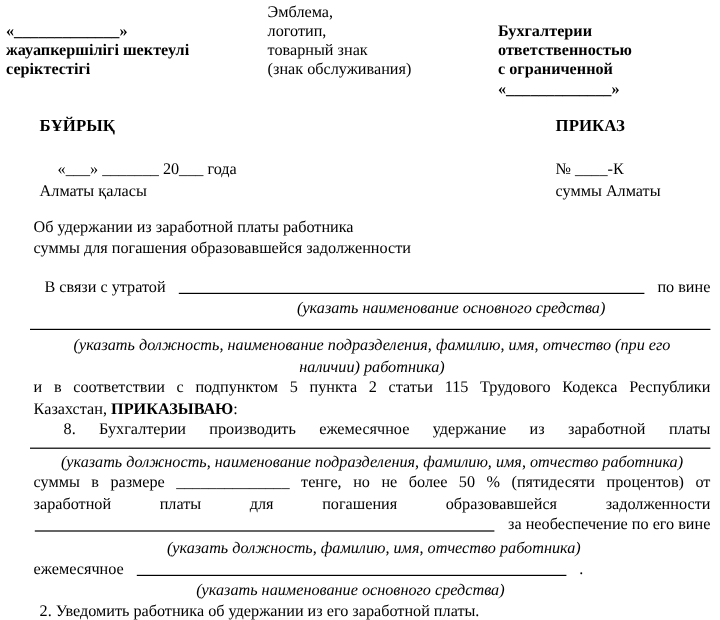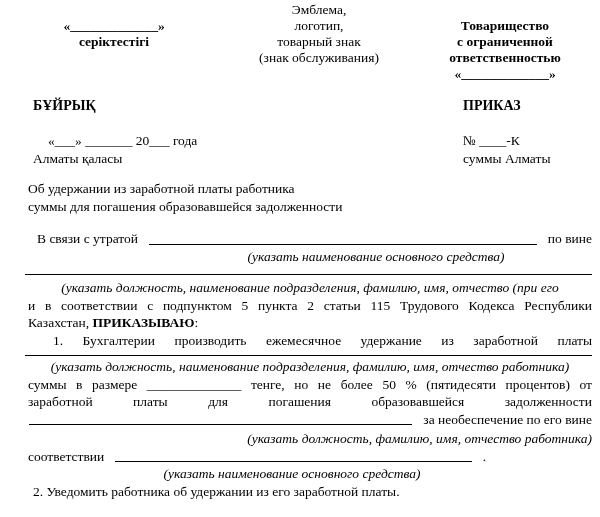--- a/index.html
+++ b/index.html
@@ -7,21 +7,21 @@
     width: 600px; height: 517px;
     font-family: "Liberation Serif", "DejaVu Serif", serif;
     font-size: 13.5px; line-height: 17.5px; color: #000;
     overflow: hidden;
   }
   .page { width: 600px; height: 517px; box-sizing: border-box; padding-top: 2px; }
   .bold { font-weight: bold; }
 
   
   .header { display: flex; padding: 0 5px; line-height: 16px; }
-  .h-col { text-align: center; }
+  .h-col { text-align: left; }
   .h-left  { width: 218px; font-weight: bold; padding-top: 16px; }
   .h-center{ width: 192px; }
   .h-right { flex: 1; font-weight: bold; padding-top: 16px; }
 
   
   .row { display: flex; justify-content: space-between; padding: 0 8px 0 33px; }
   .order-row { margin-top: 17px; font-weight: bold; font-size: 14px; line-height: 14px; justify-content: space-between; }
   .row .right-block { width: 129px; text-align: left; }
   .mt19 { margin-top: 19px; padding-left: 48px; }
 
@@ -30,47 +30,48 @@
   .subject { margin-top: 13px; font-weight: normal; line-height: 18px; }
   .mt14 { margin-top: 14px; }
   .flexline { display: flex; align-items: stretch; gap: 10px; }
   .fill { flex: 1 1 auto; border-bottom: 1px solid #000; margin: 0 1px 3px 1px; }
   .indent9  { margin-left: 9px; }
   .indent25 { text-indent: 25px; }
   .indent5  { text-indent: 5px; }
   .caption { font-style: italic; text-align: center; }
   .caption-shift-right { margin-left: 132px; }  
   .caption-shift-left  { margin-right: 36px; }
-  .caption-left { text-align: right; padding-left: 3px; }
+  .caption-left { text-align: center; padding-left: 3px; }
   .just { text-align: justify; text-align-last: justify; }
   .hr { height: 0; border-bottom: 1px solid #000; margin: 9px 0 4px -3px; }
   .hr2 { margin: 6px 0 2px -3px; }
   .pr106 { padding-right: 106px; }
   .mt2 { margin-top: 2px; }
 </style>
 </head>
 <body>
 
 <div class="page">
 
   <div class="header">
     <div class="h-col h-left">
       <div>«_____________»</div>
+      <div>жауапкершілігі шектеулі</div>
       <div>серіктестігі</div>
     </div>
     <div class="h-col h-center">
       <div>Эмблема,</div>
       <div>логотип,</div>
       <div>товарный знак</div>
       <div>(знак обслуживания)</div>
     </div>
     <div class="h-col h-right">
-      <div>Товарищество</div>
+      <div>Бухгалтерии</div>
+      <div>ответственностью</div>
       <div>с ограниченной</div>
-      <div>ответственностью</div>
       <div>«_____________»</div>
     </div>
   </div>
 
   <div class="row order-row">
     <span>БҰЙРЫҚ</span>
     <span class="right-block">ПРИКАЗ</span>
   </div>
 
   <div class="row mt19">
@@ -92,42 +93,43 @@
 
     <div class="flexline mt14">
       <span class="indent9">В связи с утратой</span>
       <span class="fill"></span>
       <span>по вине</span>
     </div>
     <div class="caption caption-shift-right">(указать наименование основного средства)</div>
 
     <div class="hr"></div>
     <div class="caption">(указать должность, наименование подразделения, фамилию, имя, отчество (при его</div>
+    <div class="caption">наличии) работника)</div>
 
     <div class="just">и в соответствии с подпунктом 5 пункта 2 статьи 115 Трудового Кодекса Республики</div>
     <div>
       <span>Казахстан, </span><span class="bold">ПРИКАЗЫВАЮ</span><span>:</span>
     </div>
 
-    <div class="just indent25">1. Бухгалтерии производить ежемесячное удержание из заработной платы</div>
+    <div class="just indent25">8. Бухгалтерии производить ежемесячное удержание из заработной платы</div>
 
     <div class="hr hr2"></div>
     <div class="caption">(указать должность, наименование подразделения, фамилию, имя, отчество работника)</div>
 
     <div class="just">суммы в размере ______________ тенге, но не более 50 % (пятидесяти процентов) от</div>
     <div class="just">заработной платы для погашения образовавшейся задолженности</div>
 
     <div class="flexline">
       <span class="fill"></span>
       <span>за необеспечение по его вине</span>
     </div>
     <div class="caption caption-left mt2">(указать должность, фамилию, имя, отчество работника)</div>
 
     <div class="flexline pr106">
-      <span>соответствии</span>
+      <span>ежемесячное</span>
       <span class="fill"></span>
       <span>.</span>
     </div>
     <div class="caption caption-shift-left">(указать наименование основного средства)</div>
 
     <div class="indent5">2. Уведомить работника об удержании из его заработной платы.</div>
 
   </div>
 </div>
 

